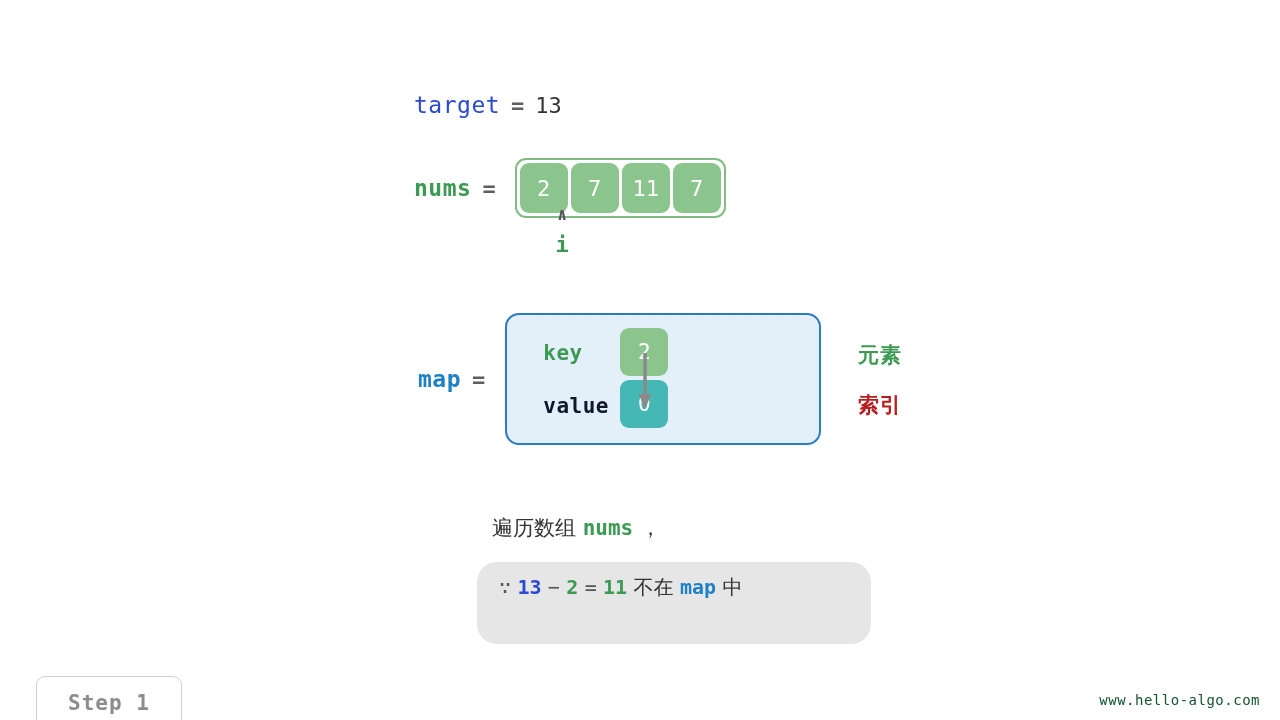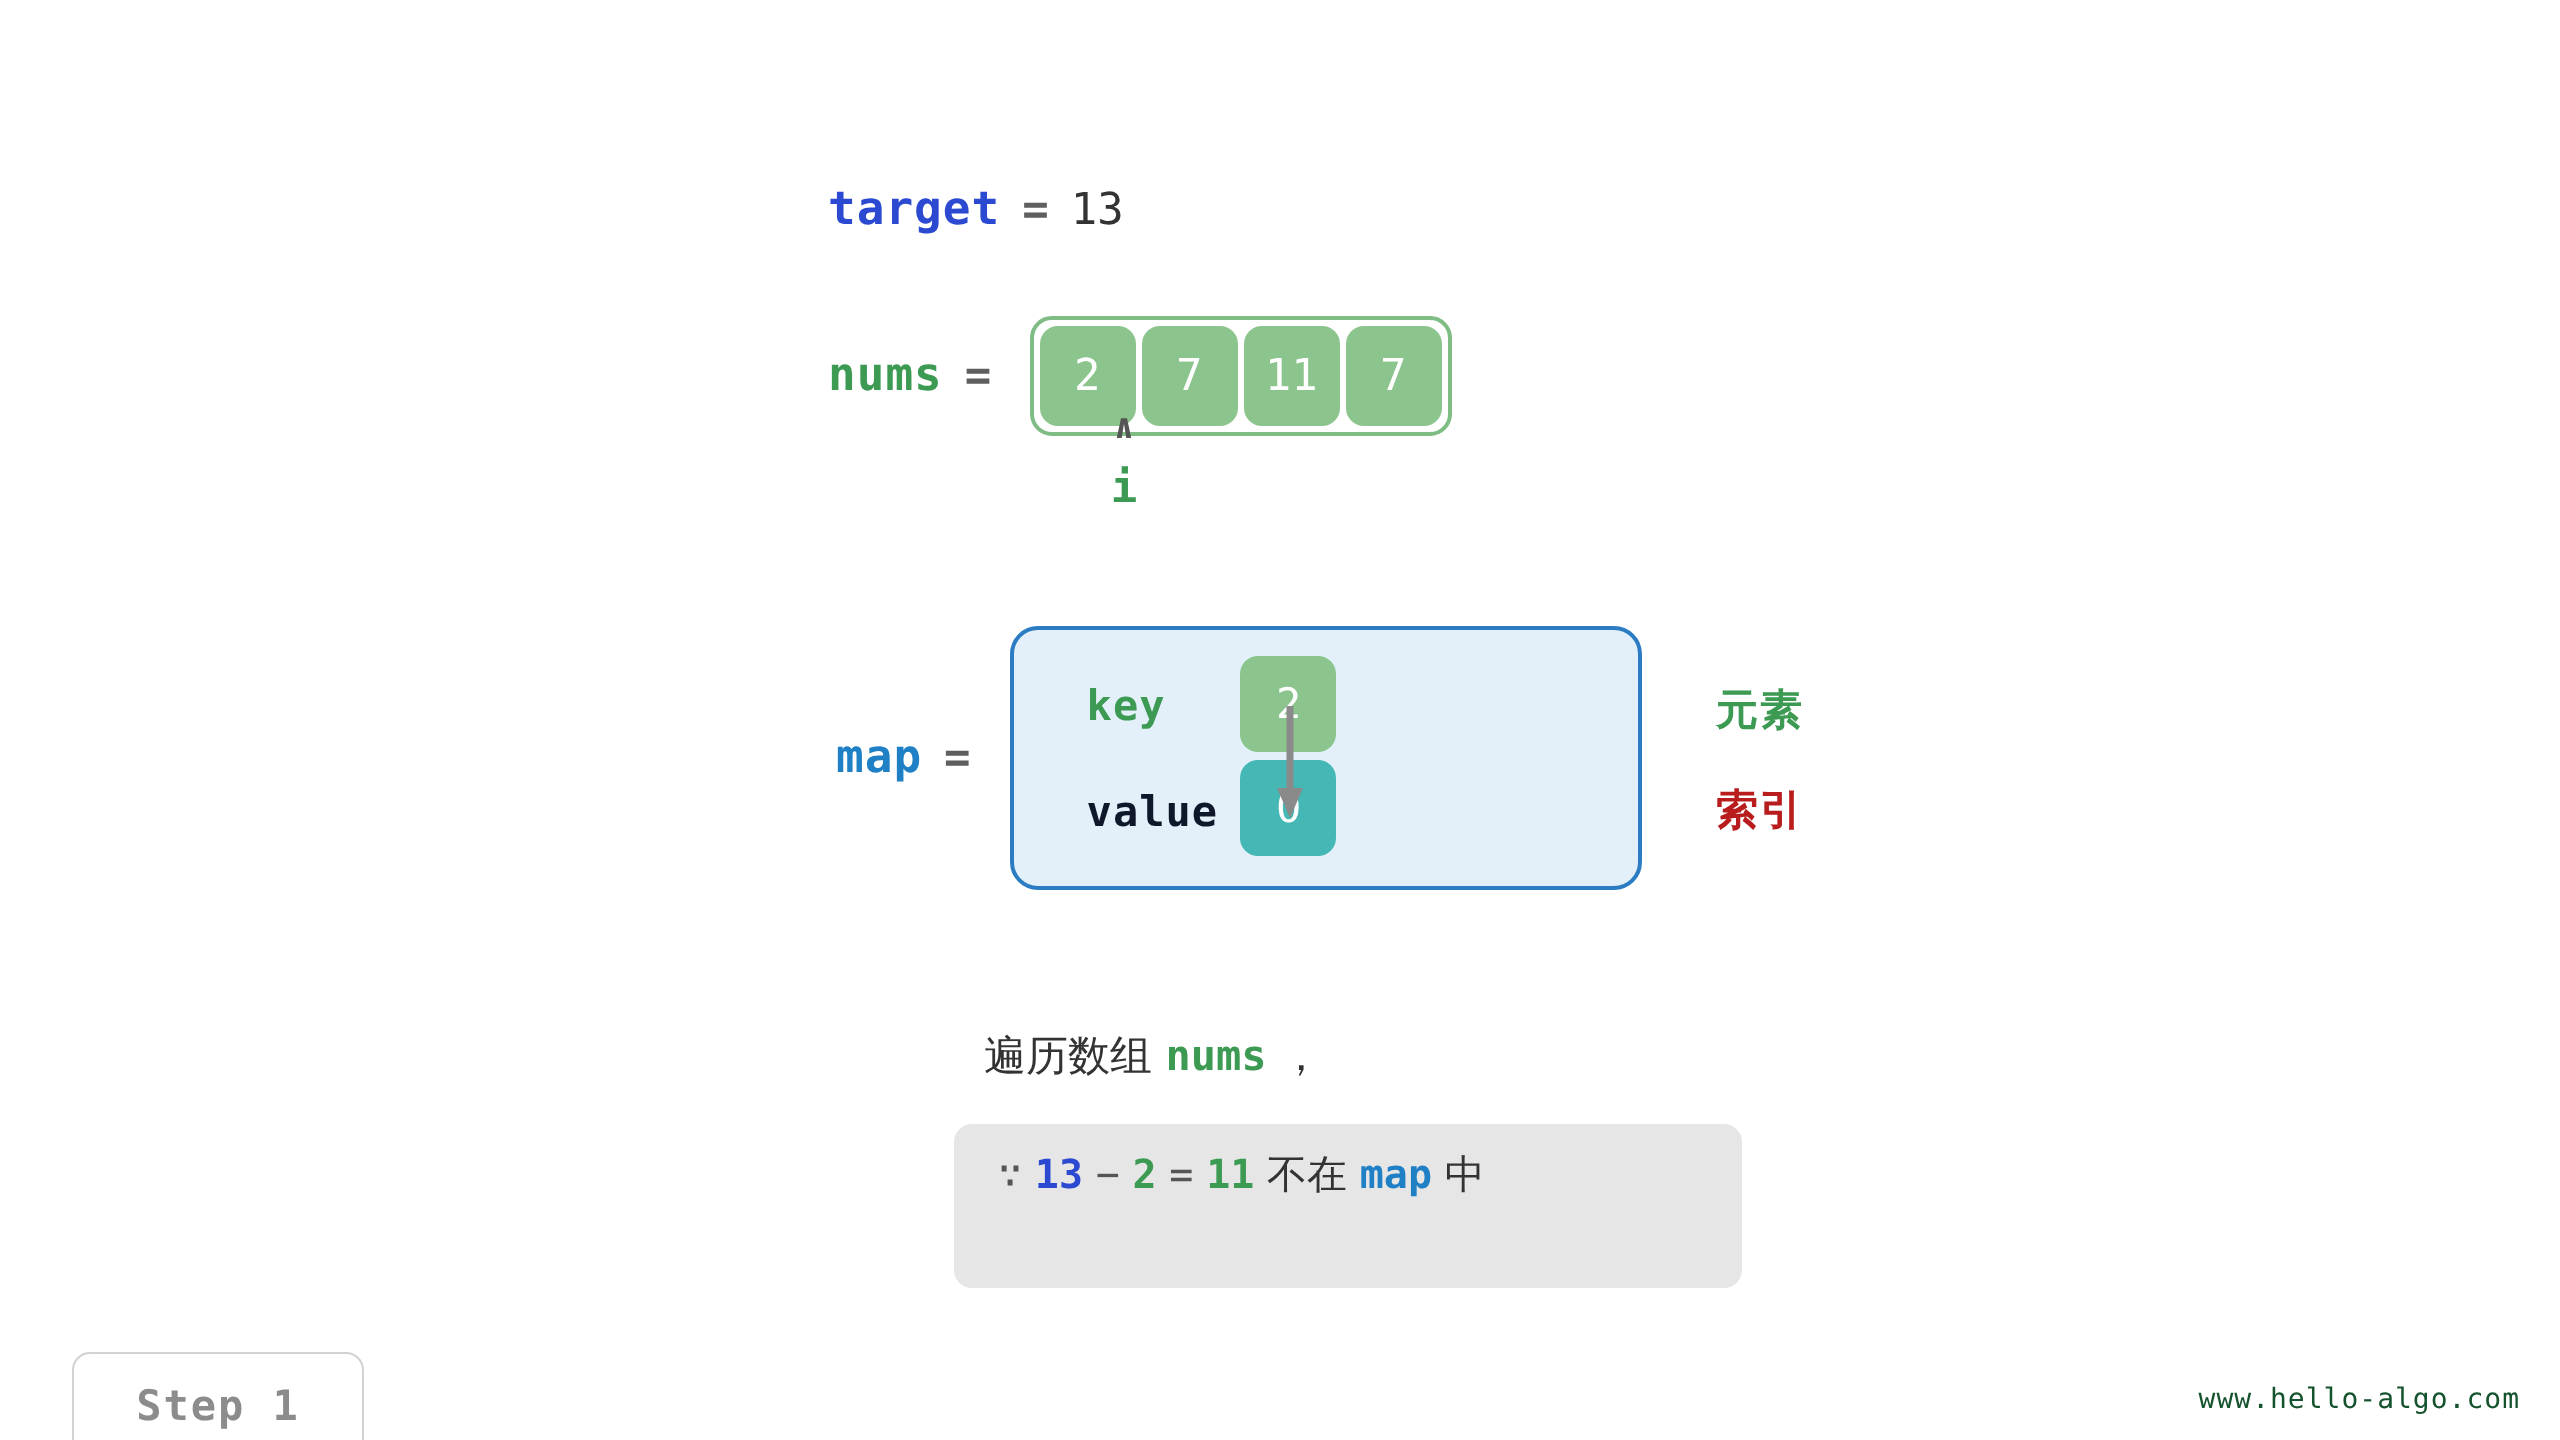--- a/index.html
+++ b/index.html
@@ -24,21 +24,21 @@
     left: 414px;
     top: 92px;
     display: flex;
     align-items: baseline;
     gap: 11px;
     white-space: pre;
   }
   .var-blue-strong {
     color: #2b49d1;
     font-size: 23px;
-    font-weight: bold;
+    font-weight: normal;
     letter-spacing: 0.5px;
   }
   .eq {
     color: #5f5f5f;
     font-size: 22px;
     font-weight: bold;
   }
   .num-dark {
     color: #333333;
     font-size: 22px;
@@ -184,21 +184,21 @@
     font-family: "DejaVu Sans Mono", "Liberation Mono", monospace;
   }
 
   #callout {
     position: absolute;
     left: 477px;
     top: 562px;
     width: 394px;
     height: 82px;
     background: #e6e6e6;
-    border-radius: 9px;
+    border-radius: 20px;
   }
   .callout-line {
     position: absolute;
     left: 22px;
     font-size: 20px;
     color: #333333;
     white-space: pre;
   }
   #callout-line-1 { top: 12px; }
   #callout-line-2 { top: 49px; }

